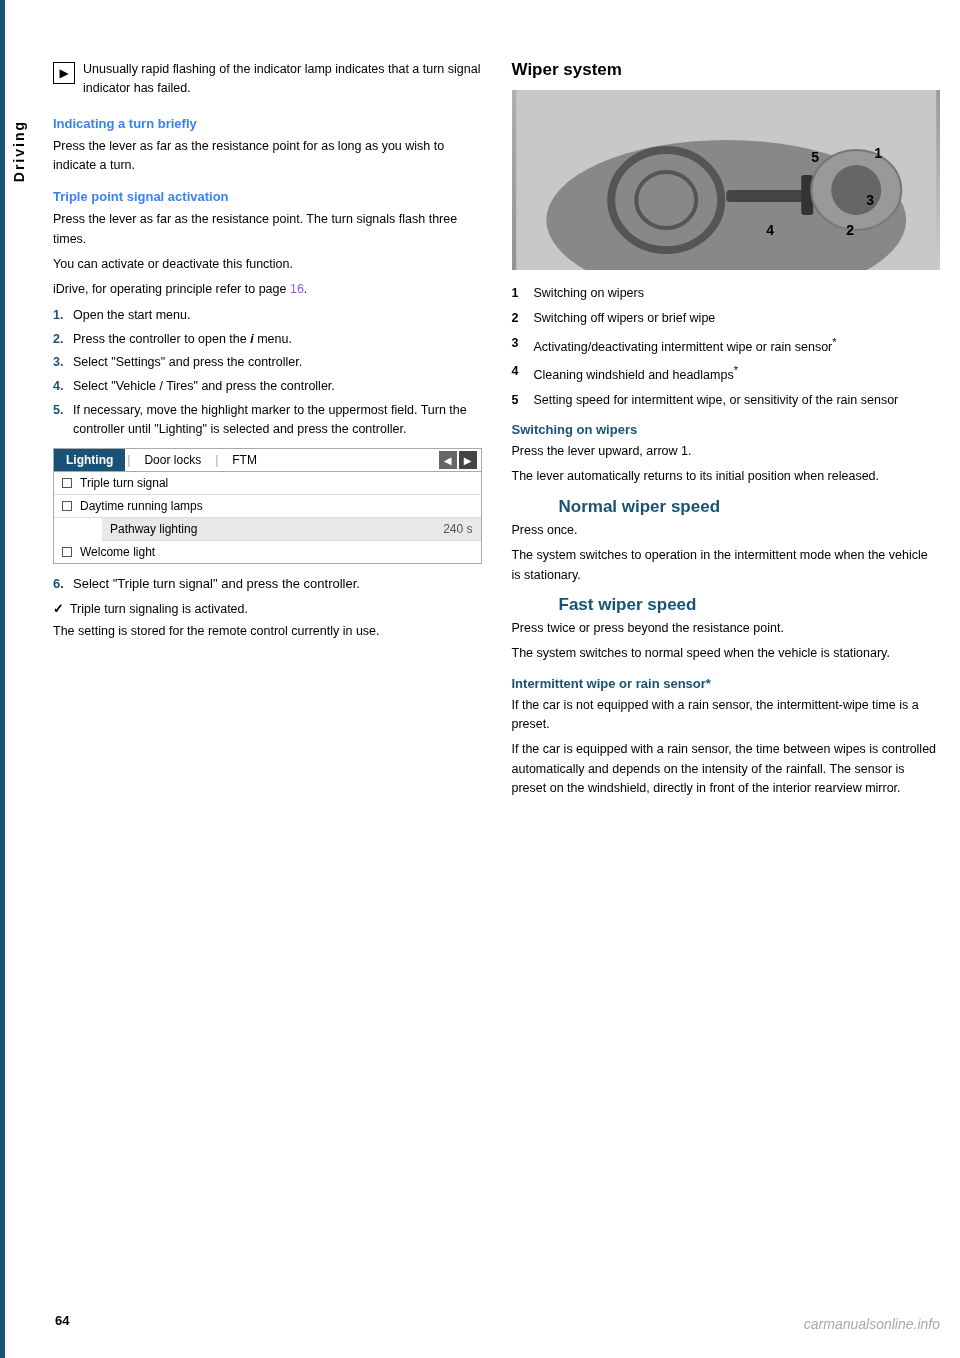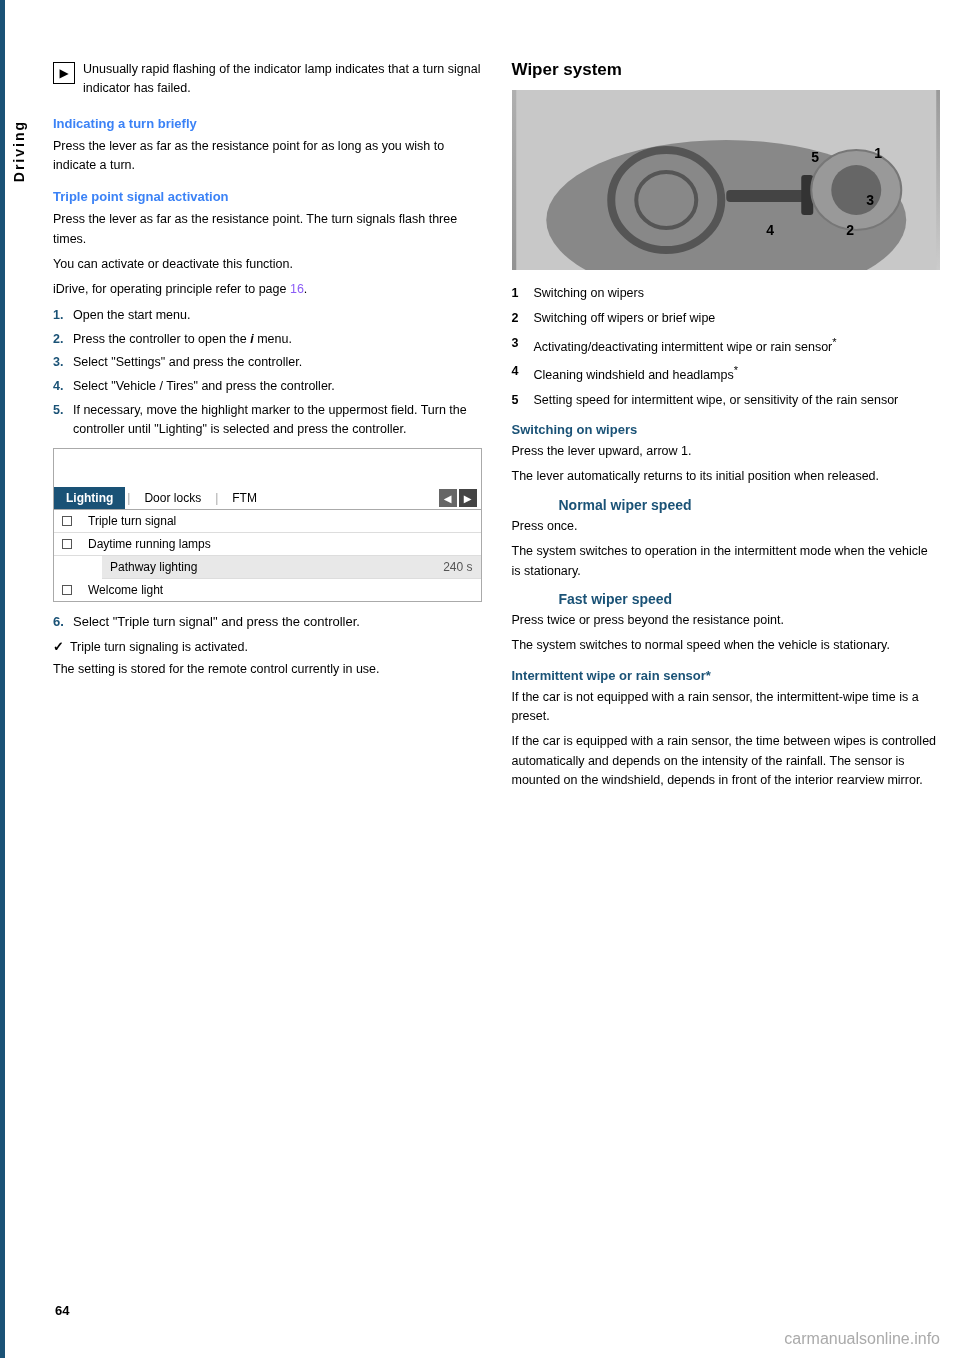--- a/index.html
+++ b/index.html
@@ -112,21 +112,20 @@
       width: 100%;
       margin: 10px 0 12px 0;
       font-size: 12px;
       border-collapse: collapse;
     }
     .idrive-header {
       display: flex;
       background: #fff;
       border-bottom: 1px solid #aaa;
       align-items: center;
-      margin-top: 38px;
     }
     .tab-active {
       background: #1a5276;
       color: #fff;
       padding: 4px 12px;
       font-size: 12px;
       font-weight: bold;
     }
     .tab-inactive {
       color: #000;
@@ -152,21 +151,21 @@
       align-items: center;
       justify-content: center;
       font-size: 10px;
     }
     .idrive-row {
       display: flex;
       align-items: center;
       border-bottom: 1px solid #ddd;
       padding: 4px 8px;
       font-size: 12px;
-      gap: 16px;
+      gap: 8px;
     }
     .idrive-row:last-child {
       border-bottom: none;
     }
     .idrive-row.highlighted {
       background: #e8e8e8;
       margin-left: 48px;
     }
     .checkbox-sq {
       width: 10px;
@@ -234,39 +233,40 @@
       margin-top: 12px;
     }
     .wiper-section-heading-main {
       font-size: 17px;
       font-weight: bold;
       color: #000;
       margin-bottom: 10px;
     }
     .sub-heading-blue {
       color: #1a5276;
-      font-size: 14px;
+      font-size: 17px;
       font-weight: bold;
       margin-top: 10px;
       margin-bottom: 4px;
       padding-left: 47px;
     }
     .page-number {
       position: absolute;
-      bottom: 40px;
+      bottom: 30px;
       left: 55px;
       font-size: 13px;
       font-weight: bold;
     }
     .watermark {
       position: absolute;
-      bottom: 10px;
+      bottom: 26px;
       right: 20px;
-      font-size: 16px;
+      font-size: 14px;
       color: #aaa;
+      font-style: italic;
     }
     .asterisk { font-size: 11px; vertical-align: super; }
     a { color: #1a5276; text-decoration: none; }
     .link-blue { color: #8b5cf6; }
   </style>
 </head>
 <body>
 
 <div class="page-container">
 
@@ -427,21 +427,21 @@
       <p class="body-text">The system switches to operation in the intermittent mode when the vehicle is stationary.</p>
 
       <div class="sub-heading-blue">Fast wiper speed</div>
       <p class="body-text">Press twice or press beyond the resistance point.</p>
       <p class="body-text">The system switches to normal speed when the vehicle is stationary.</p>
 
       <div class="wiper-section-heading">
         <span>Intermittent wipe or rain sensor*</span>
       </div>
       <p class="body-text">If the car is not equipped with a rain sensor, the intermittent-wipe time is a preset.</p>
-      <p class="body-text">If the car is equipped with a rain sensor, the time between wipes is controlled automatically and depends on the intensity of the rainfall. The sensor is mounted on the windshield, depends in front of the interior rearview mirror.</p>
+      <p class="body-text">If the car is equipped with a rain sensor, the time between wipes is controlled automatically and depends on the intensity of the rainfall. The sensor is preset on the windshield, directly in front of the interior rearview mirror.</p>
 
     </div>
   </div>
 
   <div class="page-number">64</div>
 
   <div class="watermark">carmanualsonline.info</div>
 </div>
 
 </body></html>

